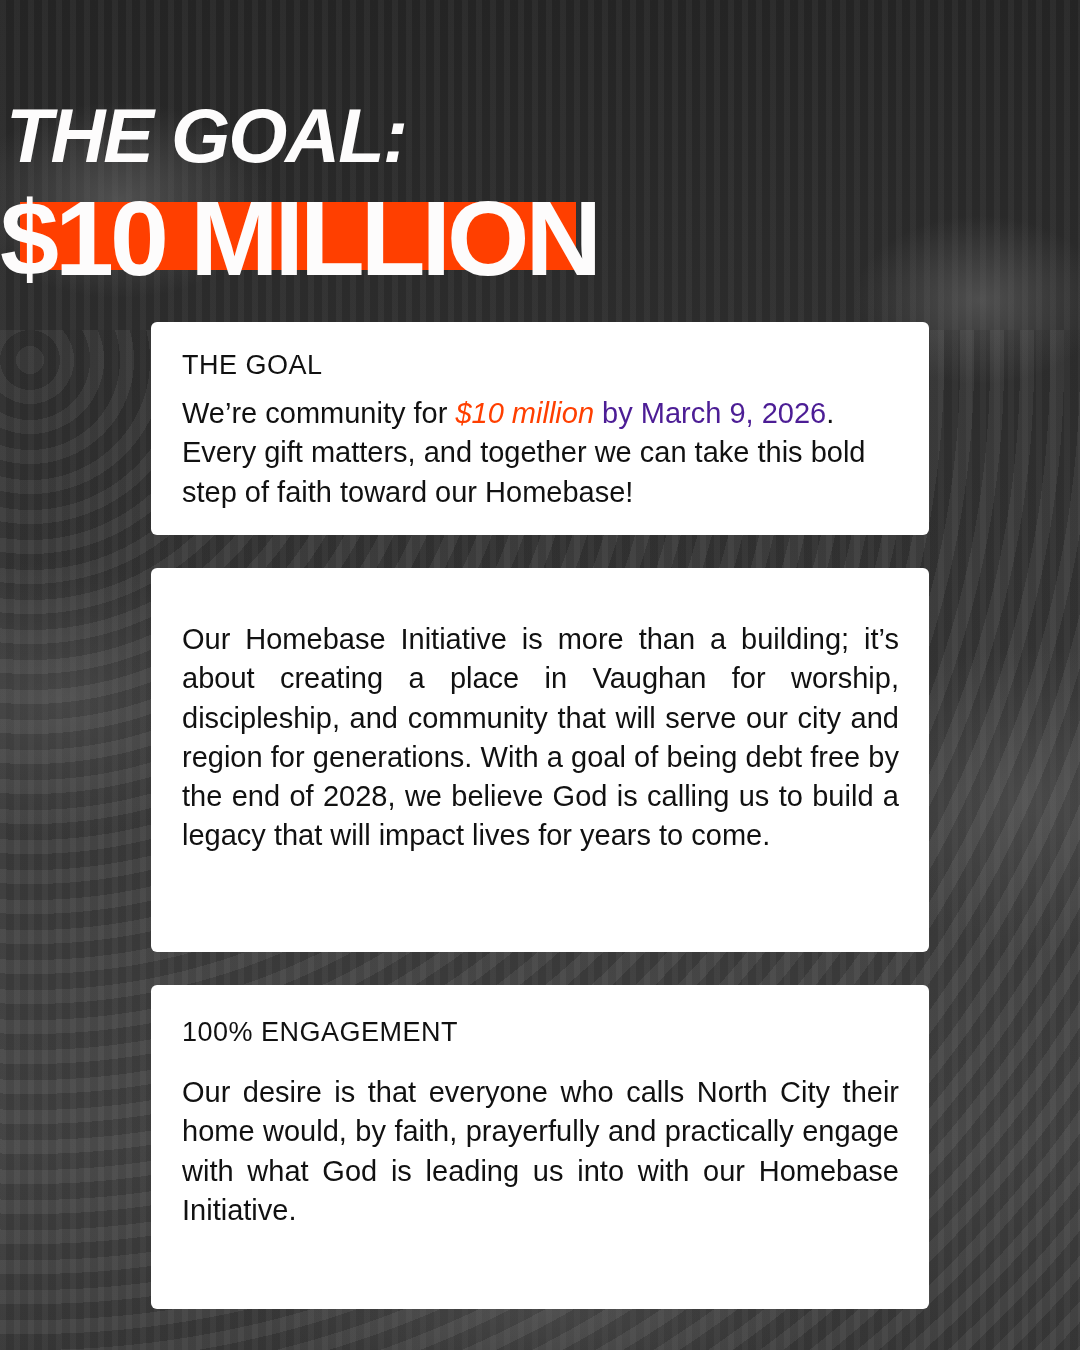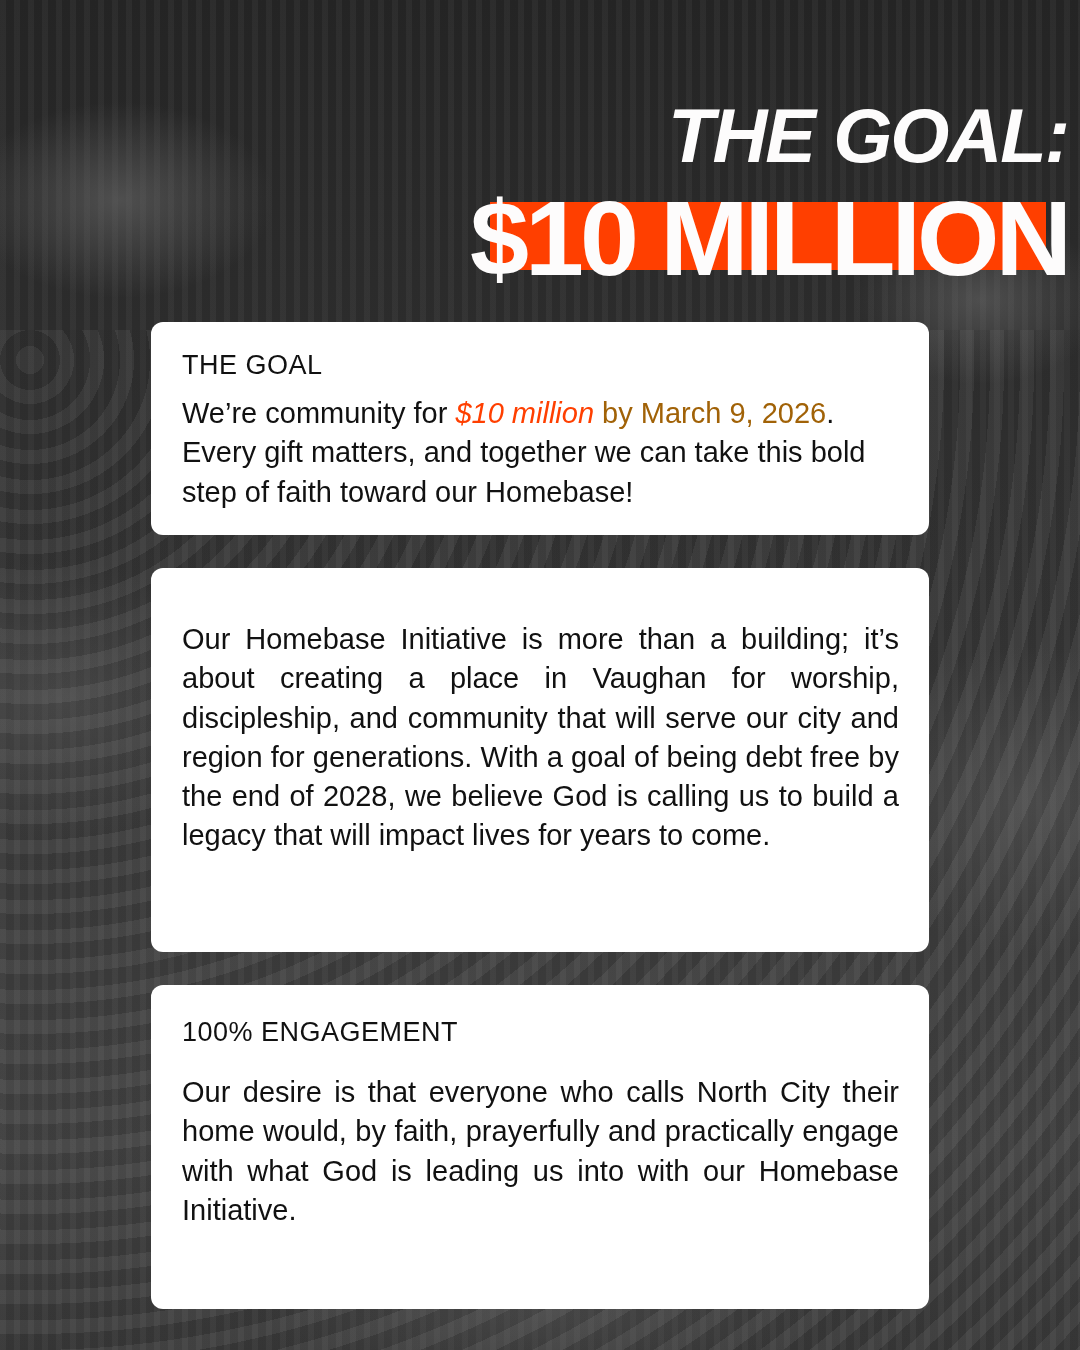--- a/index.html
+++ b/index.html
@@ -20,22 +20,22 @@
         repeating-linear-gradient(90deg, rgba(255,255,255,0.03) 0 6px, rgba(0,0,0,0.05) 6px 14px),
         linear-gradient(180deg, #262626 0%, #303030 30%, #3c3c3c 60%, #444 85%, #3a3a3a 100%);
     }
     .bg-crowd {
       position: absolute; left: 0; right: 0; top: 330px; bottom: 0;
       background:
         repeating-radial-gradient(circle at 30px 30px, rgba(120,120,120,0.18) 0 14px, rgba(40,40,40,0.18) 14px 30px);
       opacity: 0.8;
     }
     .header {
-      position: absolute; left: 0; right: 12px; top: 96px;
-      text-align: right;
+      position: absolute; left: 0; right: 0; top: 96px;
+      text-align: left;
     }
     .title-line1 {
       color: #fdfcfc;
       font-size: 76px;
       font-weight: 700;
       font-style: italic;
       letter-spacing: -2px;
       line-height: 80px;
       padding-left: 6px;
     }
@@ -56,41 +56,41 @@
       color: #fdfcfc;
       font-size: 106px;
       font-weight: 700;
       letter-spacing: -4px;
       line-height: 100px;
     }
     .card {
       position: absolute;
       left: 151px; width: 778px;
       background: #ffffff;
-      border-radius: 12px;
+      border-radius: 6px;
       padding: 0 30px 0 31px;
     }
     .card-heading {
       font-size: 27px;
       font-weight: 400;
       color: #111;
       letter-spacing: 0.5px;
       line-height: 34px;
       -webkit-text-stroke: 0;
       font-weight: 300;
     }
     .card-body {
       font-size: 29px;
       color: #111;
       line-height: 39.3px;
       text-align: justify;
       margin-top: 12px;
     }
     .card-body.left { text-align: left; }
-    .accent { color: #a16207; }
+    .accent { color: #4c1d95; }
     .accent-italic { color: #ff3f00; font-style: italic; }
     #card1 { top: 322px; height: 213px; padding-top: 26px; }
     #card2 { top: 568px; height: 384px; padding-top: 28px; }
     #card3 { top: 985px; height: 324px; padding-top: 30px; }
     #card2 .card-body, #card3 .card-body { margin-top: 24px; }
   </style>
 </head>
 <body>
 
 <div class="bg"></div>

